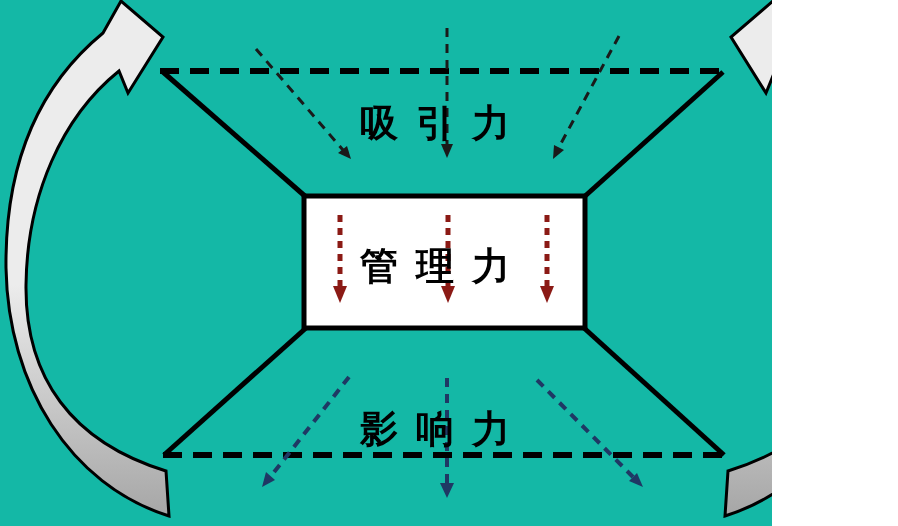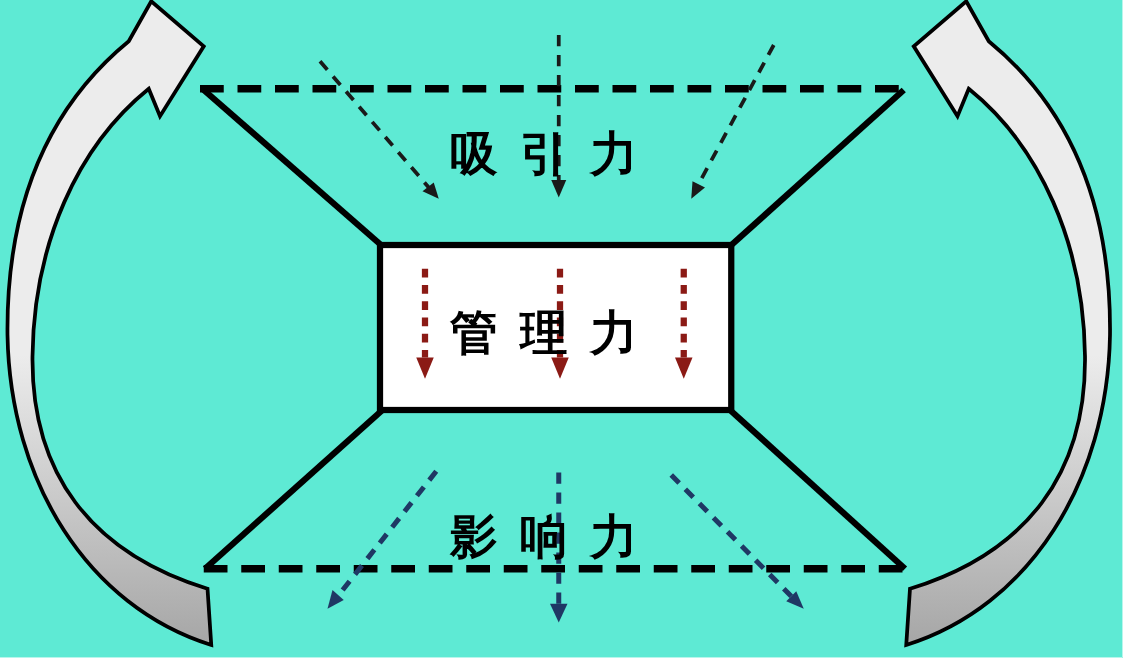--- a/index.html
+++ b/index.html
@@ -1,19 +1,19 @@
 <!DOCTYPE html>
 <html><head>
 <meta charset="utf-8">
 <style>
   html,body{margin:0;padding:0;background:#ffffff;}
   .stage{
     position:relative;
-    width:898px;height:526px;
-    background:#5eead4;
+    width:772px;height:526px;
+    background:#14b8a6;
     overflow:hidden;
     font-family:"Liberation Sans","DejaVu Sans",sans-serif;
   }
   svg text{
     font-family:"Liberation Sans","DejaVu Sans",sans-serif;
     font-weight:700;
     font-size:38px;
     letter-spacing:18px;
     fill:#000000;
   }

